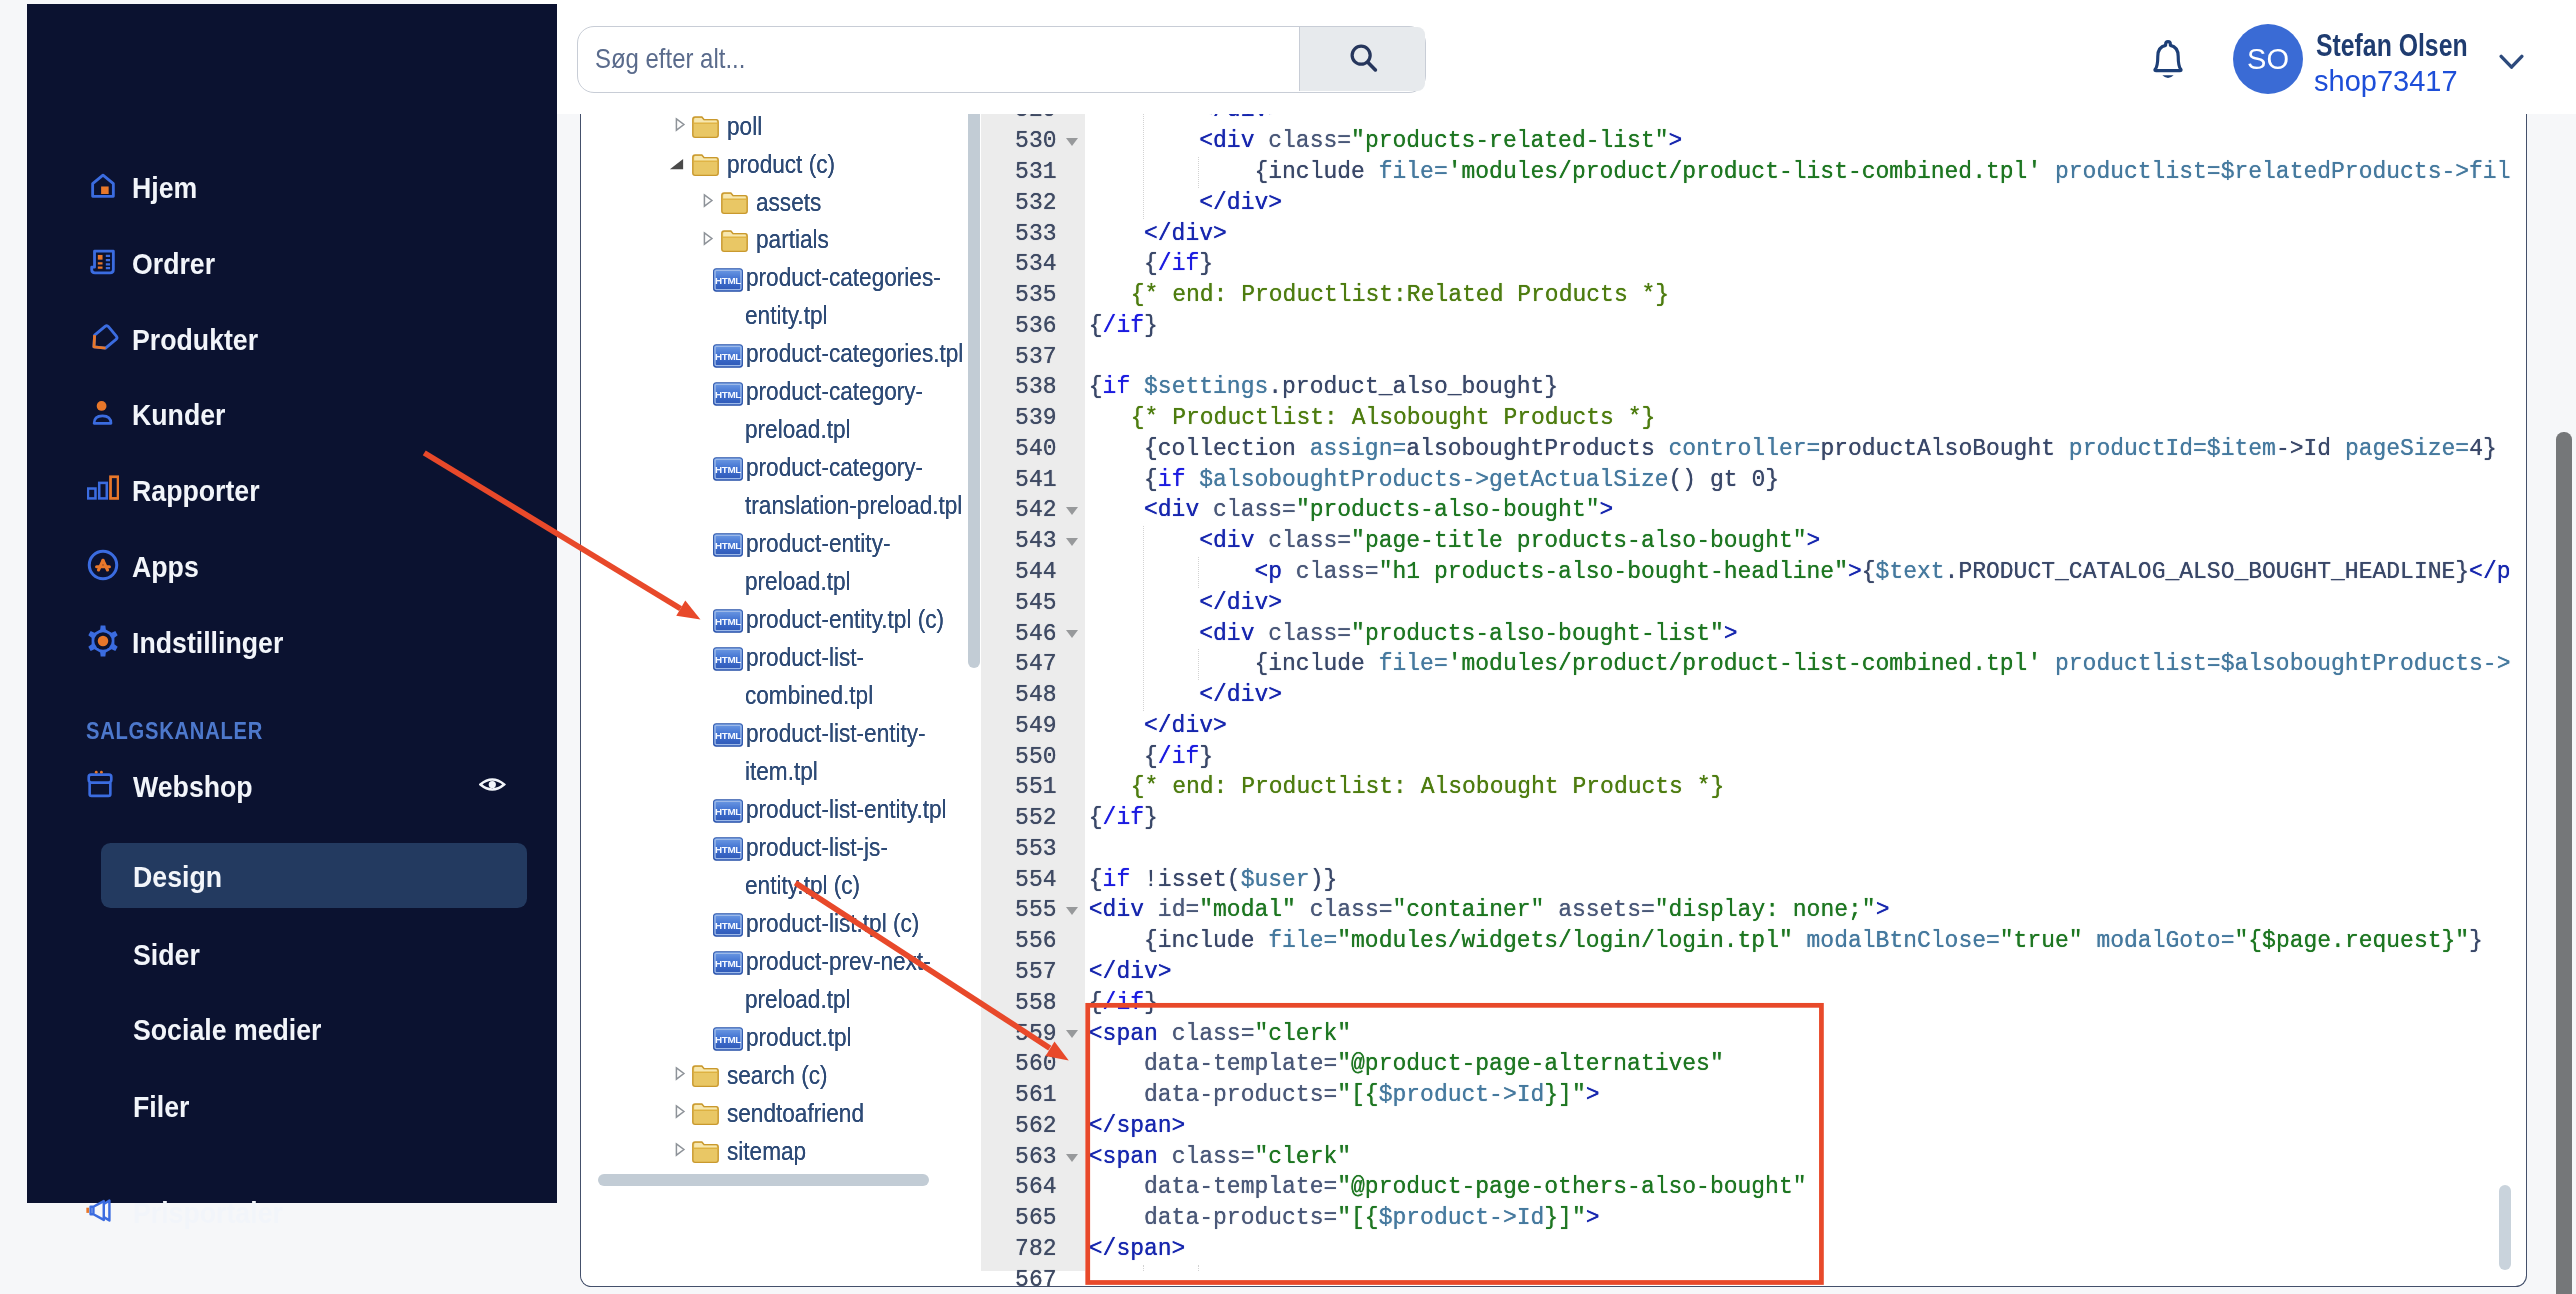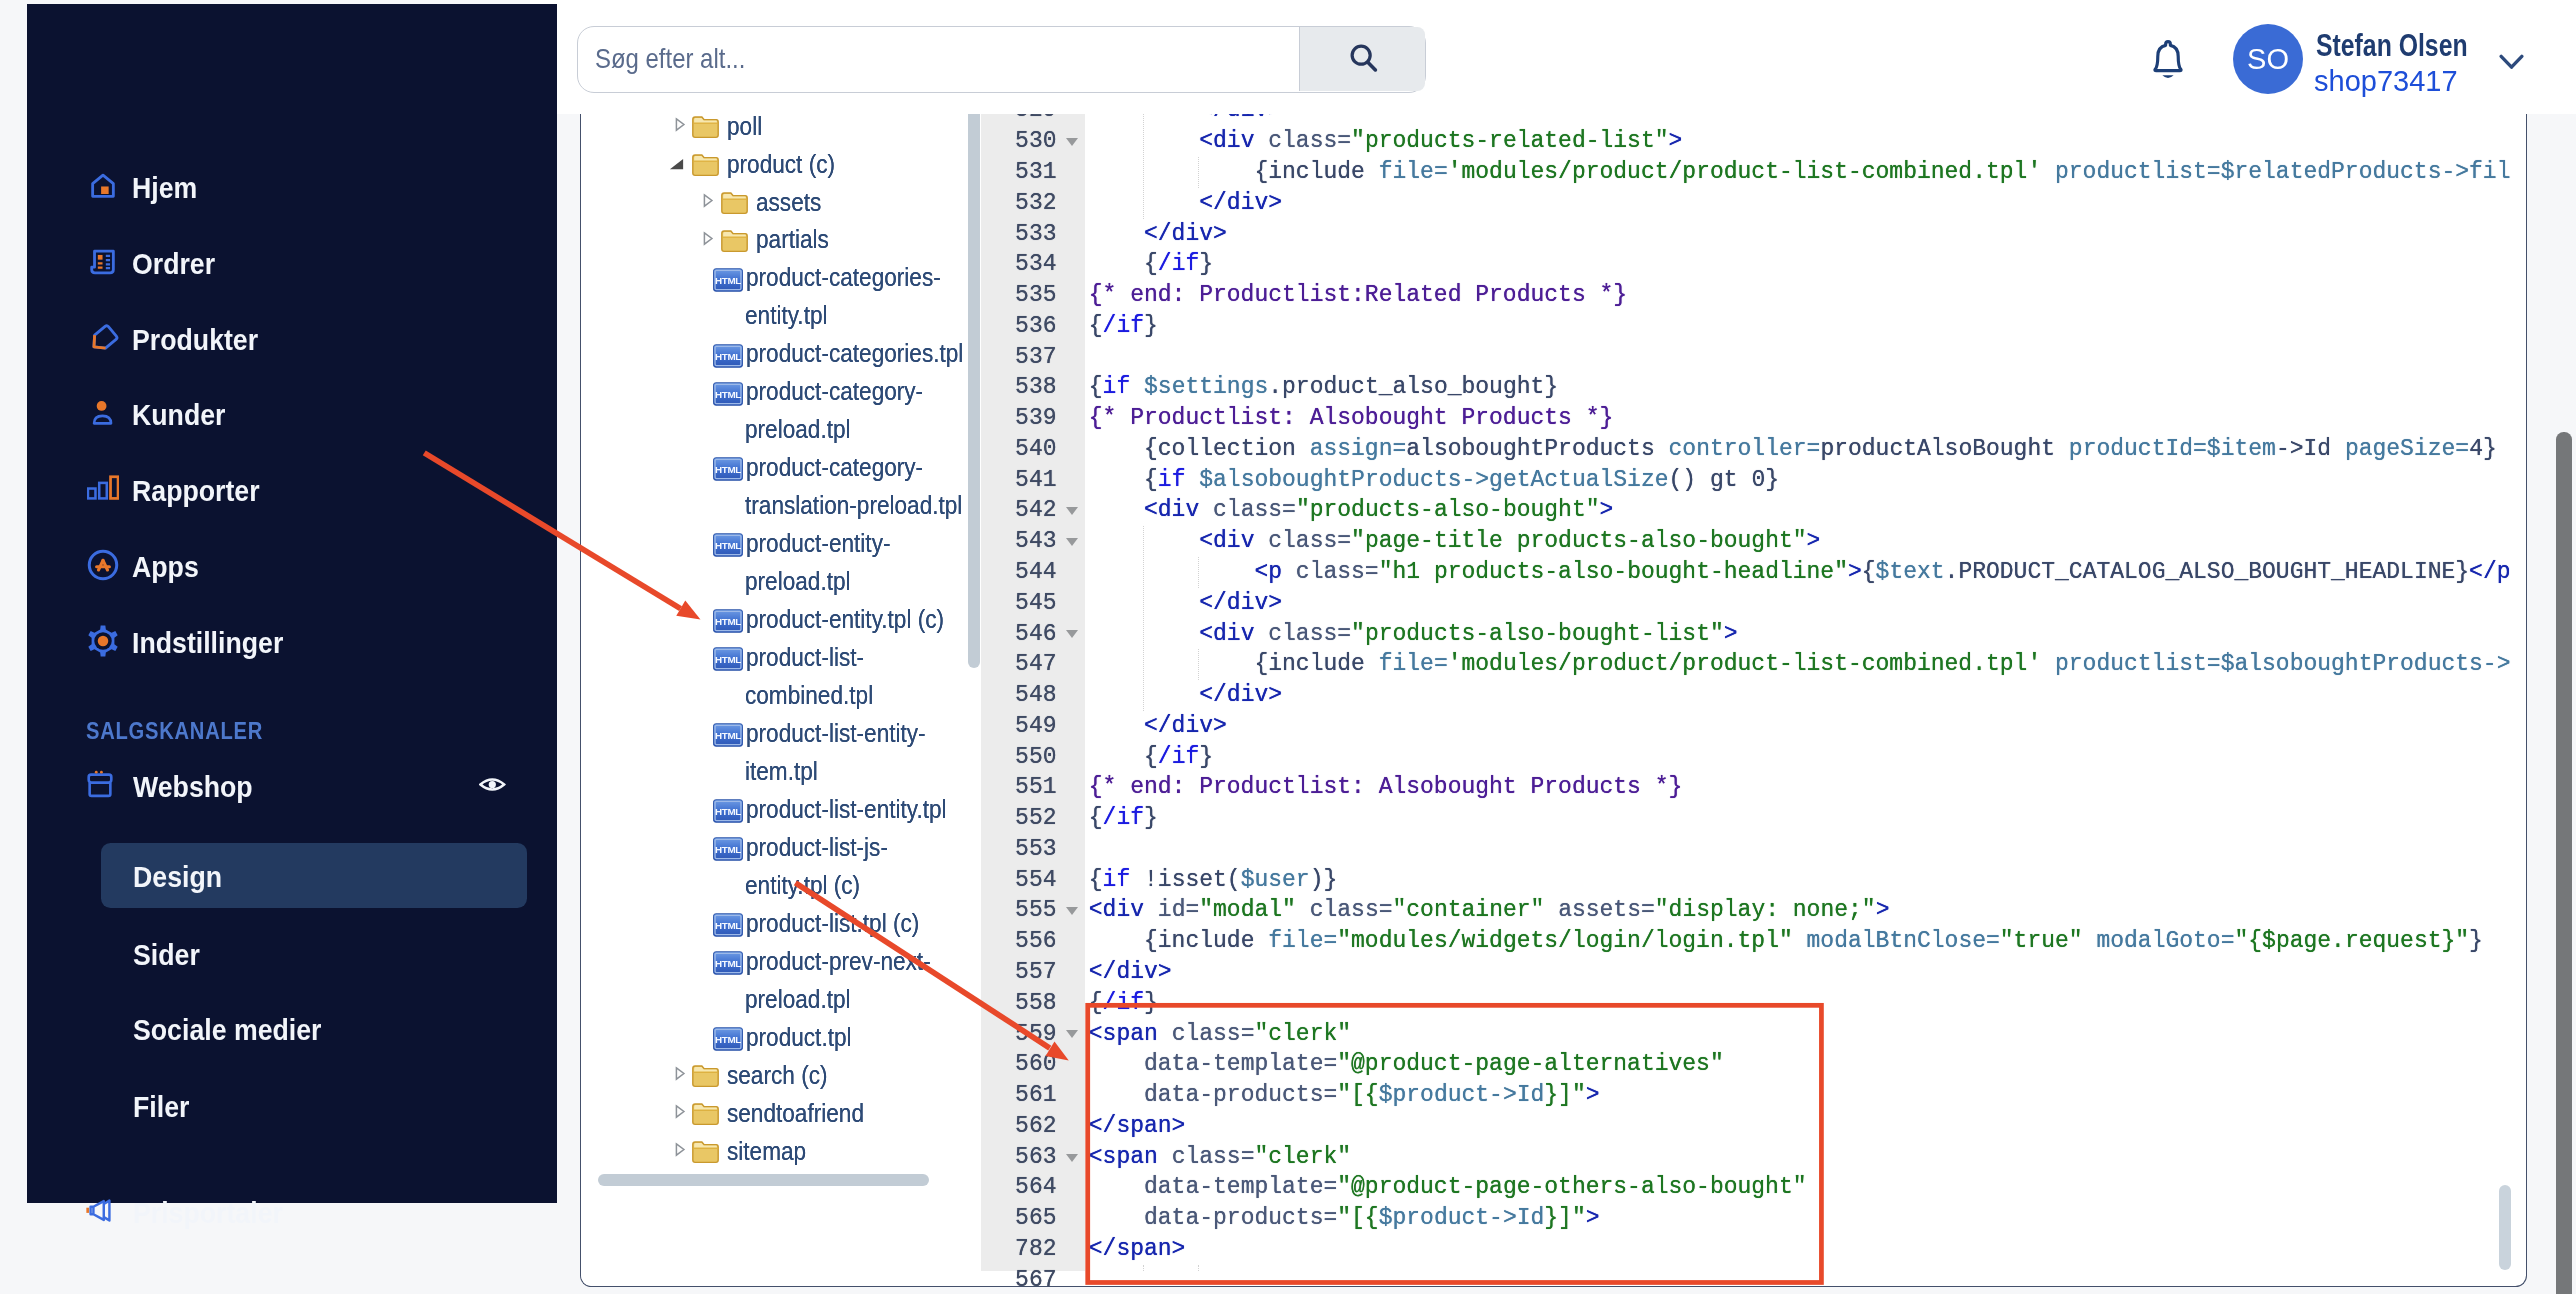--- a/index.html
+++ b/index.html
@@ -21,21 +21,21 @@
 #treepane { position:absolute; left:0; top:0; width:400px; height:100%; background:#fff; overflow:hidden;text-align:right; }
 #vthumb { position:absolute; left:387px; top:-7.6px; width:12.3px; height:562px; background:#c2ccd5; border-radius:6.2px; }
 #hthumb { position:absolute; left:17px; top:1060px; width:331px; height:12.3px; background:#c2ccd5; border-radius:6.6px; }
 #gutter { position:absolute; left:400px; top:0; width:104px; height:1157px; background:#ececec; }
 .gnum { position:absolute; right:28.5px; width:95px; text-align:right; font-family:"Liberation Mono",monospace; font-size:23px; line-height:31px; height:31px; color:#3f4a63; text-shadow:0 0 0.7px currentColor; }
 .fold { position:absolute; left:85px; width:0; height:0; border-left:6.2px solid transparent; border-right:6.2px solid transparent; border-top:8px solid #97999b; }
 #codepane { position:absolute; left:504px; top:0; width:1431px; height:1157px; overflow:hidden; background:#fff; }
 .cline { position:absolute; left:3.8px; font-family:"Liberation Mono",monospace; font-size:23px; line-height:31px; height:31px; white-space:pre; text-shadow:0 0 0.7px currentColor; }
 .guide { position:absolute; width:0; border-left:1.9px dotted #d2d2d2; }
 .cs { color:#394768; } .ct { color:#1626ae; } .ca { color:#4a5878; } .cv { color:#45799e; }
-.cg { color:#1d7621; } .cc { color:#4c1d95; } .ck { color:#1b1be0; } .cp { color:#333; }
+.cg { color:#1d7621; } .cc { color:#4d7c0f;margin-left:42px; } .ck { color:#1b1be0; } .cp { color:#333; }
 #edthumb { position:absolute; left:1918px; top:1071px; width:12.3px; height:85px; background:#c9d3dc; border-radius:6.2px; }
 #pagescroll { position:absolute; left:2556px; top:432px; width:16px; height:863px; background:#757779; border-radius:7.6px 7.6px 0 0; z-index:10; }
 #overlay { position:absolute; left:0; top:0; z-index:8; pointer-events:none; }
 </style></head>
 <body>
 <div id="topbar">
 <div id="searchbox">
       <div id="sbtn">
 <svg width="38" height="38" viewBox="0 0 40 40">
           <circle cx="17" cy="16" r="9.5" fill="none" stroke="#26365c" stroke-width="3.4"></circle>

